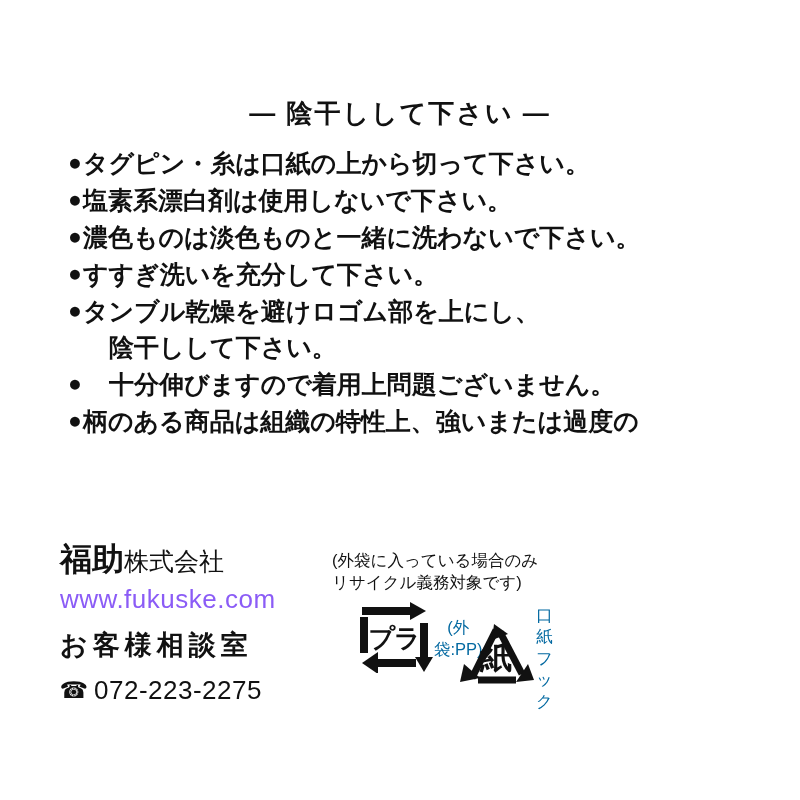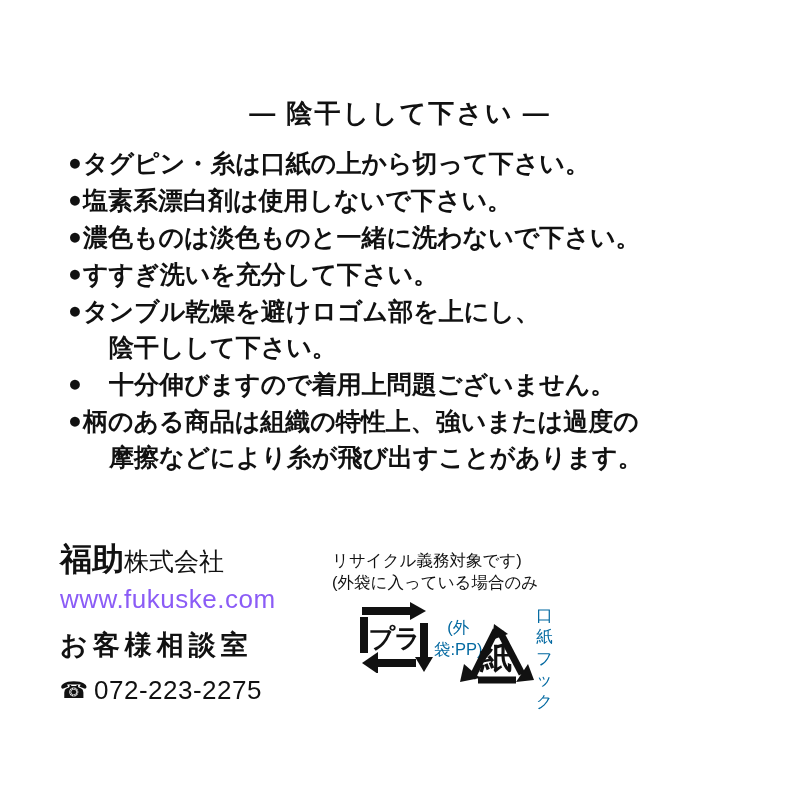--- a/index.html
+++ b/index.html
@@ -246,21 +246,20 @@
       <span class="bullet">●</span>
       <span class="care-text">
         <span class="line2">十分伸びますので着用上問題ございません。</span>
       </span>
     </li>
 
     <li class="care-item">
       <span class="bullet">●</span>
       <span class="care-text">
         <span>柄のある商品は組織の特性上、強いまたは過度の</span>
-        <span class="line2">摩擦などにより糸が飛び出すことがあります。</span>
       </span>
     </li>
 
   </ul>
 
   <div class="footer">
 
     <div class="footer-left">
       <div class="company-row">
         <span class="company-brand">福助</span>
@@ -269,22 +268,22 @@
       <div class="company-url">www.fukuske.com</div>
       <div class="consult-room">お客様相談室</div>
       <div class="phone-row">
         <span class="phone-icon">☎</span>
         <span>072-223-2275</span>
       </div>
     </div>
 
     <div class="footer-right">
       <div class="recycle-note">
+        <div>(外袋に入っている場合のみ</div>
         <div>リサイクル義務対象です)</div>
-        <div>(外袋に入っている場合のみ</div>
       </div>
 
       <div class="marks-row">
 
         <div class="mark-col">
           <div class="mark-glyph-wrap">
             <svg class="mark-svg" width="80" height="72" viewBox="0 0 80 72" aria-hidden="true">
 
               <g fill="#111">
 

